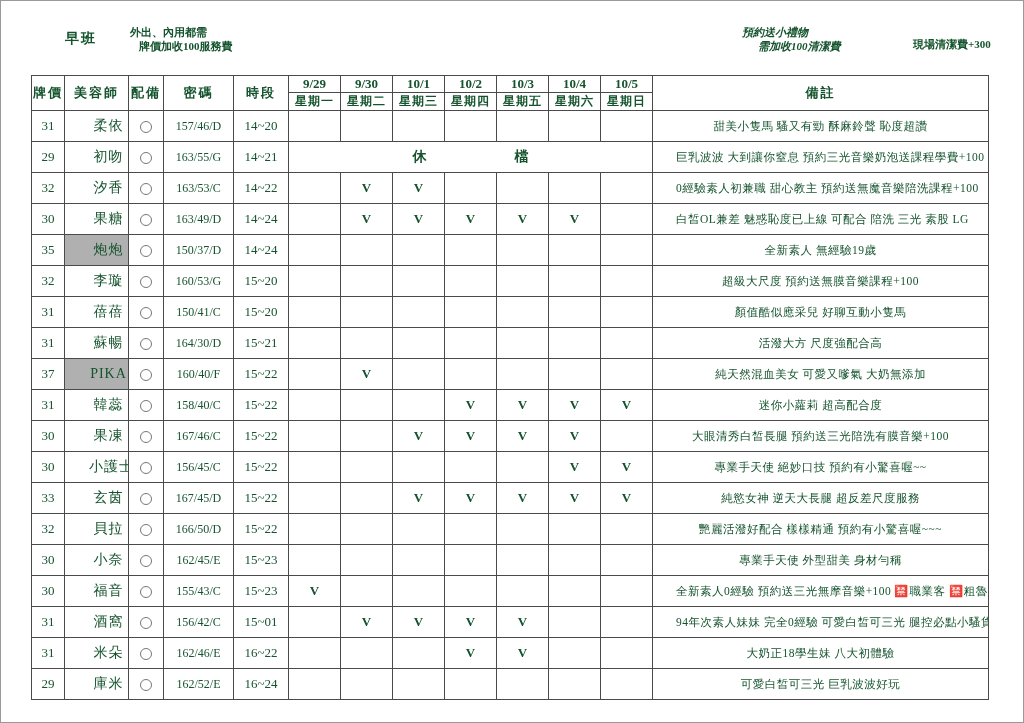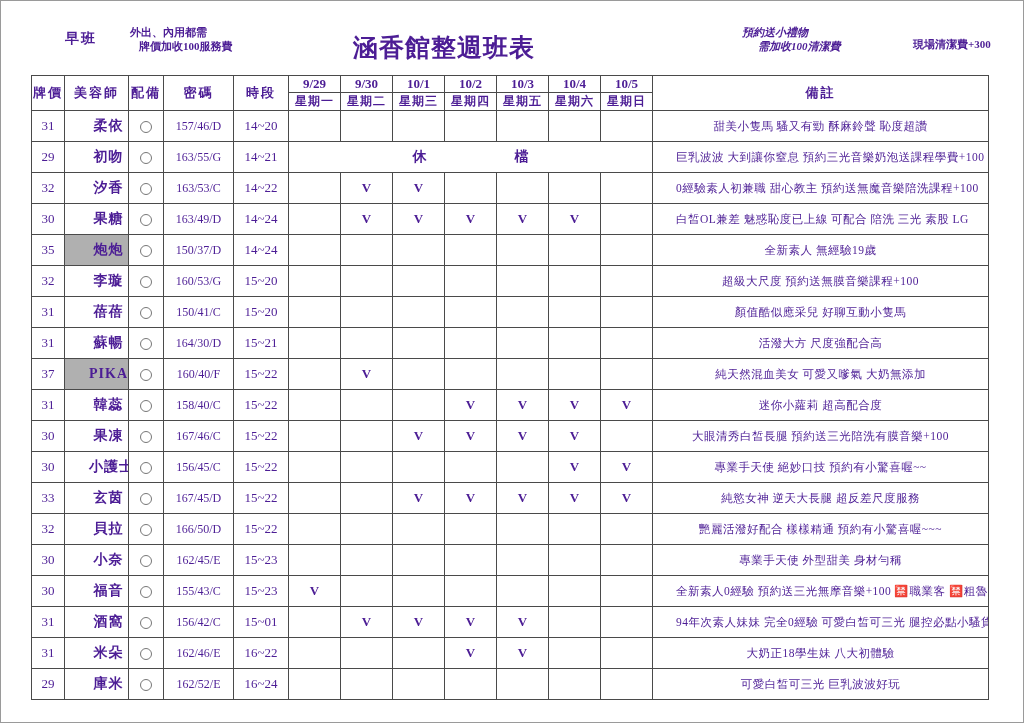--- a/index.html
+++ b/index.html
@@ -1,19 +1,19 @@
 <!DOCTYPE html>
 <html><head>
 <meta charset="utf-8">
 <style>
   * { margin:0; padding:0; box-sizing:border-box; }
   html,body { background:#fff; }
   .page {
     position:relative; width:1024px; height:723px; background:#fff;
-    font-family:"Liberation Serif","DejaVu Serif",serif; color:#4c1d95;
+    font-family:"Liberation Serif","DejaVu Serif",serif; color:#14532d;
     border:1px solid #9a9a9a; overflow:hidden;
   }
   
   .shift { position:absolute; left:64px; top:29px; font-size:14px; font-weight:bold; letter-spacing:2px; }
   .note-left { position:absolute; left:129px; top:25px; font-size:11px; font-weight:bold; line-height:1.25; }
   .note-left .l2 { padding-left:9px; }
   .main-title { position:absolute; left:352px; top:30px; font-size:25px; font-weight:bold; letter-spacing:1px; }
   .note-right { position:absolute; left:741px; top:25px; font-size:11px; font-weight:bold; line-height:1.25;font-style:italic; }
   .note-right .l2 { padding-left:16px; }
   .note-far-right { position:absolute; left:912px; top:36px; font-size:11px; font-weight:bold; }
@@ -25,21 +25,21 @@
   table.sched th, table.sched td {
     border:1px solid #4a4a4a; text-align:center; vertical-align:middle;
     overflow:hidden; white-space:nowrap;
   }
   thead tr { height:17px; }
   tbody tr { height:31px; }
   th.colhead { font-size:13px; font-weight:bold; letter-spacing:2px; }
   th.day-date { font-size:13px; font-weight:bold; letter-spacing:0;font-family:Liberation Serif, serif; }
   th.day-week { font-size:12px; font-weight:bold; letter-spacing:1px; }
   td.c-price { font-size:13px; }
-  td.c-name  { font-size:14px; font-weight:bold; letter-spacing:1px;padding-left:24px; }
+  td.c-name  { font-size:14px; font-weight:normal; letter-spacing:1px;padding-left:24px; }
   td.c-name.hl { background:#b0b0b0; }
   td.c-code  { font-size:12px; }
   td.c-time  { font-size:13px; }
   td.c-day   { font-size:13px; font-weight:bold; }
   td.c-off   { font-size:14px; font-weight:bold; }
   td.c-off .off-wrap { display:flex; justify-content:center; gap:88px; }
   td.c-remark {
     font-size:11.5px; text-align:left; padding:1px 23px; letter-spacing:0.5px;
     white-space:normal; line-height:1.25;
   }
@@ -53,21 +53,20 @@
 
 <div class="page">
 
   <div class="shift">早班</div>
 
   <div class="note-left">
     <div class="l1">外出、內用都需</div>
     <div class="l2">牌價加收100服務費</div>
   </div>
 
-  <div class="main-title">涵香館整週班表</div>
 
   <div class="note-right">
     <div class="l1">預約送小禮物</div>
     <div class="l2">需加收100清潔費</div>
   </div>
 
   <div class="note-far-right">現場清潔費+300</div>
 
   <table class="sched">
     <colgroup>

